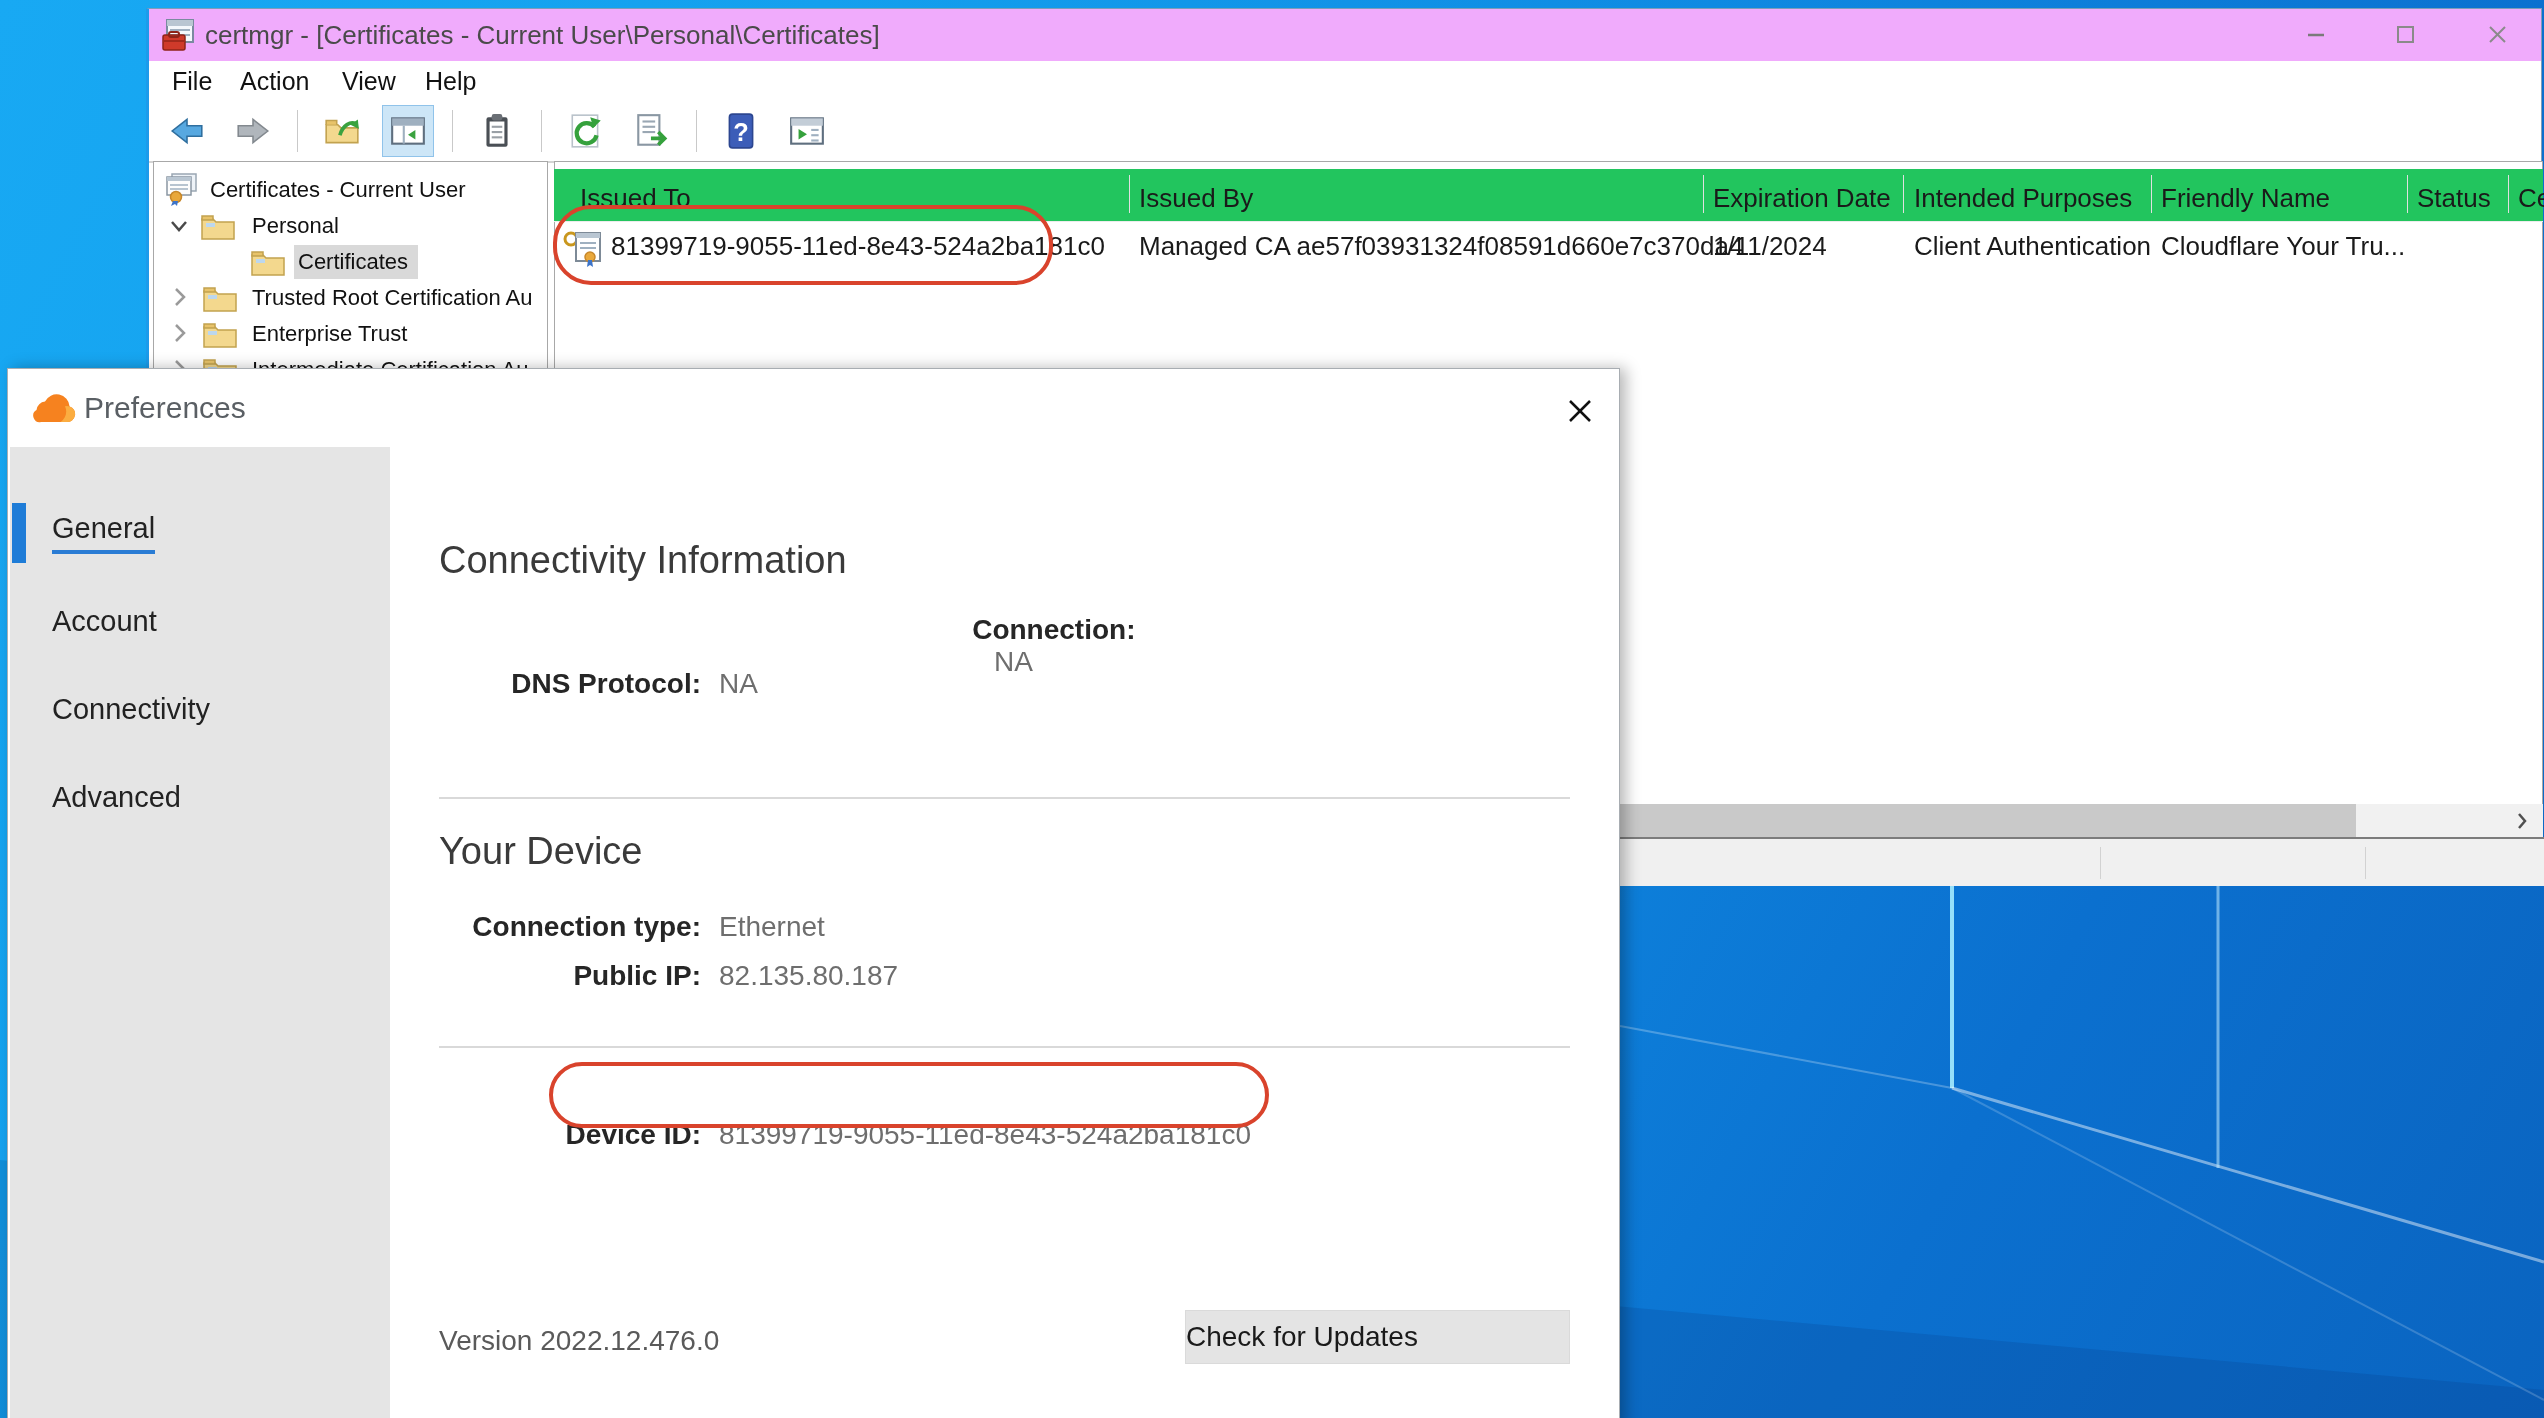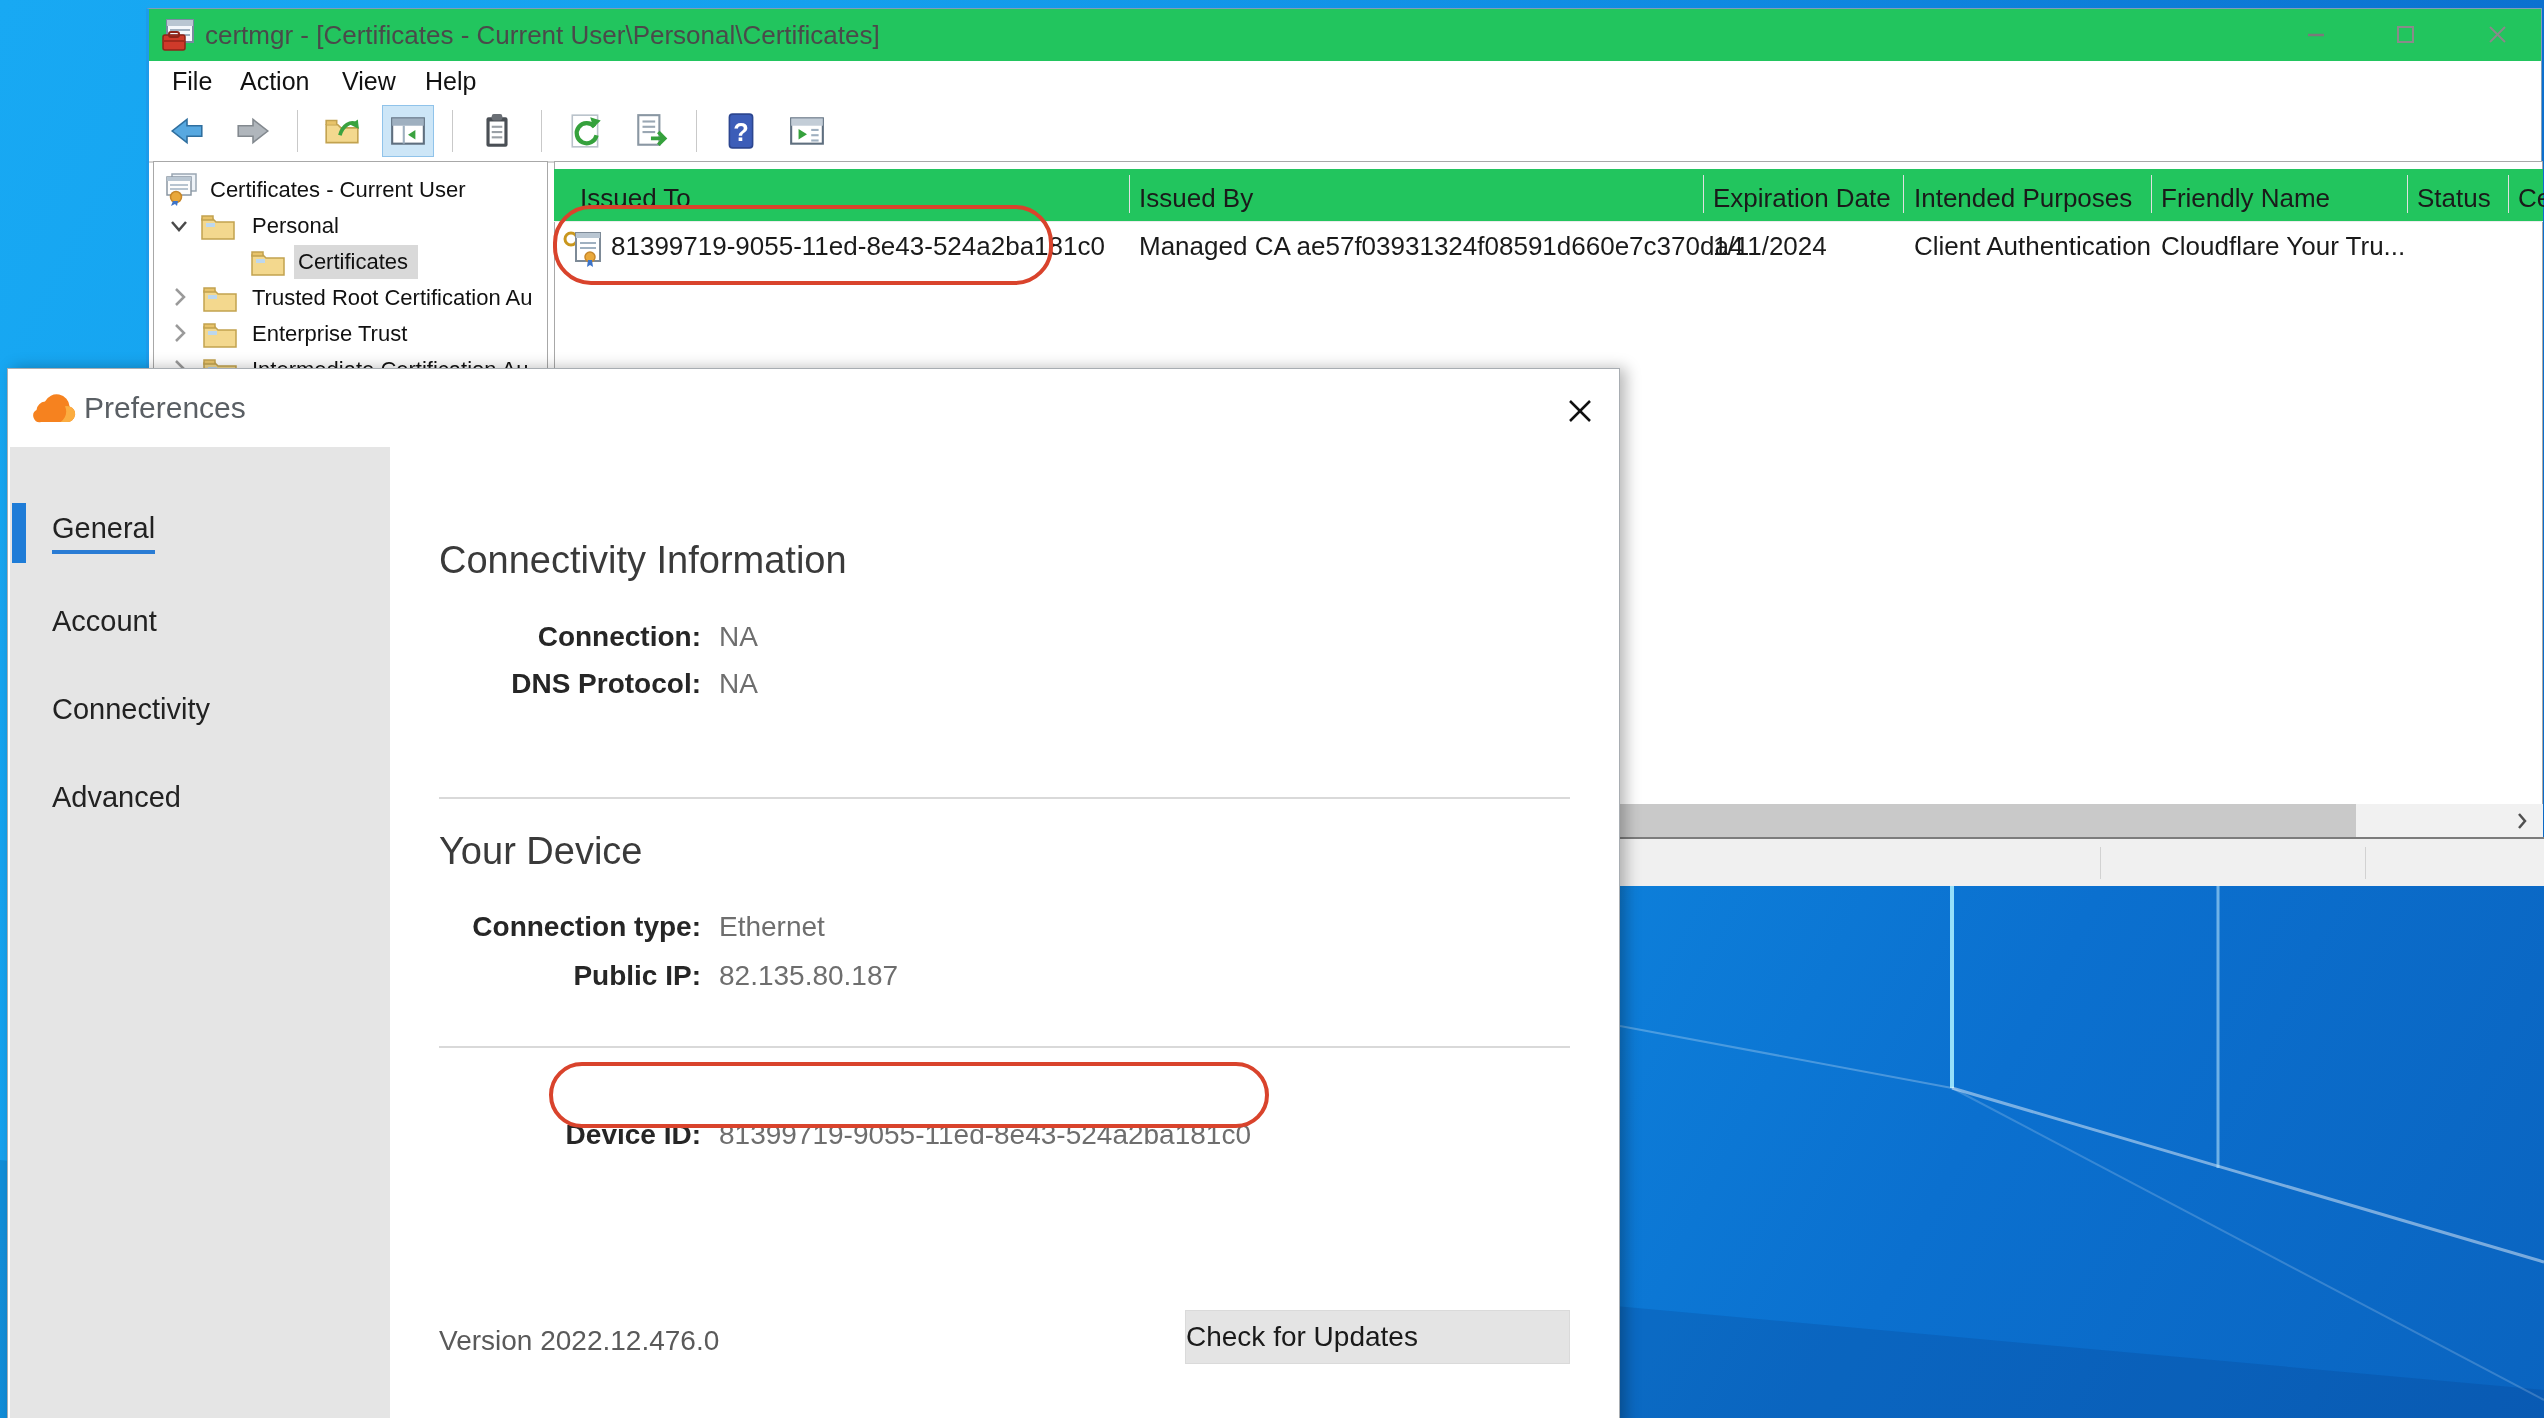--- a/index.html
+++ b/index.html
@@ -4,21 +4,21 @@
 <style>
   html,body{margin:0;padding:0;width:2544px;height:1418px;overflow:hidden;
     font-family:"Liberation Sans", sans-serif;background:#0e7fd9;}
   .abs{position:absolute;}
   
   #desktop{left:0;top:0;width:2544px;height:1418px;z-index:0;
     background:linear-gradient(118deg,#18a9f3 0%,#14a0ee 25%,#0f8ae2 52%,#0b70cf 78%,#0a64c0 100%);}
   
   #certmgr{left:146px;top:8px;width:2396px;height:877px;background:#fff;z-index:1;
     border:1px solid #7f9db9;border-left:3px solid #1d9bea;box-sizing:border-box;}
-  .titlebar{left:0;top:0;width:100%;height:52px;background:#22c55e;}
+  .titlebar{left:0;top:0;width:100%;height:52px;background:#f0abfc;}
   .title-text{left:56px;top:0;height:52px;line-height:52px;font-size:26px;color:#4a4a4a;white-space:nowrap;}
   .win-btn{top:2px;width:64px;height:46px;display:flex;align-items:center;justify-content:center;}
   .menubar{left:0;top:52px;width:100%;height:40px;background:#fff;border-bottom:1px solid #eee;}
   .menu-item{top:0;height:40px;line-height:40px;font-size:25px;color:#111;padding:0 6px;}
   .toolbar{left:0;top:92px;width:100%;height:62px;background:#fff;border-bottom:2px solid #d4d4d4;
     display:flex;align-items:center;padding-left:12px;box-sizing:border-box;gap:14px;}
   .tb-btn{width:50px;height:50px;display:flex;align-items:center;justify-content:center;border:1px solid transparent;}
   .tb-btn.active{background:#cde6f7;border:1px solid #90c3ea;}
   .tb-sep{width:1px;height:42px;background:#c9c9c9;margin:0 4px;}
   .pane{background:#fff;border:1px solid #a8a8a8;box-sizing:border-box;}
@@ -379,21 +379,21 @@
     <div class="nav-row abs" style="top:218px;">
       <span class="nav-label">Connectivity</span>
     </div>
     <div class="nav-row abs" style="top:306px;">
       <span class="nav-label">Advanced</span>
     </div>
   </div>
 
   <span class="sec-title abs" style="left:431px;top:170px;">Connectivity Information</span>
 
-  <div class="prow abs" style="top:245px;">
+  <div class="prow abs" style="top:245px;flex-direction:column;">
     <span class="lbl">Connection:</span>
     <span class="val">NA</span>
   </div>
   <div class="prow abs" style="top:292px;">
     <span class="lbl">DNS Protocol:</span>
     <span class="val">NA</span>
   </div>
 
   <div class="divider abs" style="top:428px;"></div>
 

